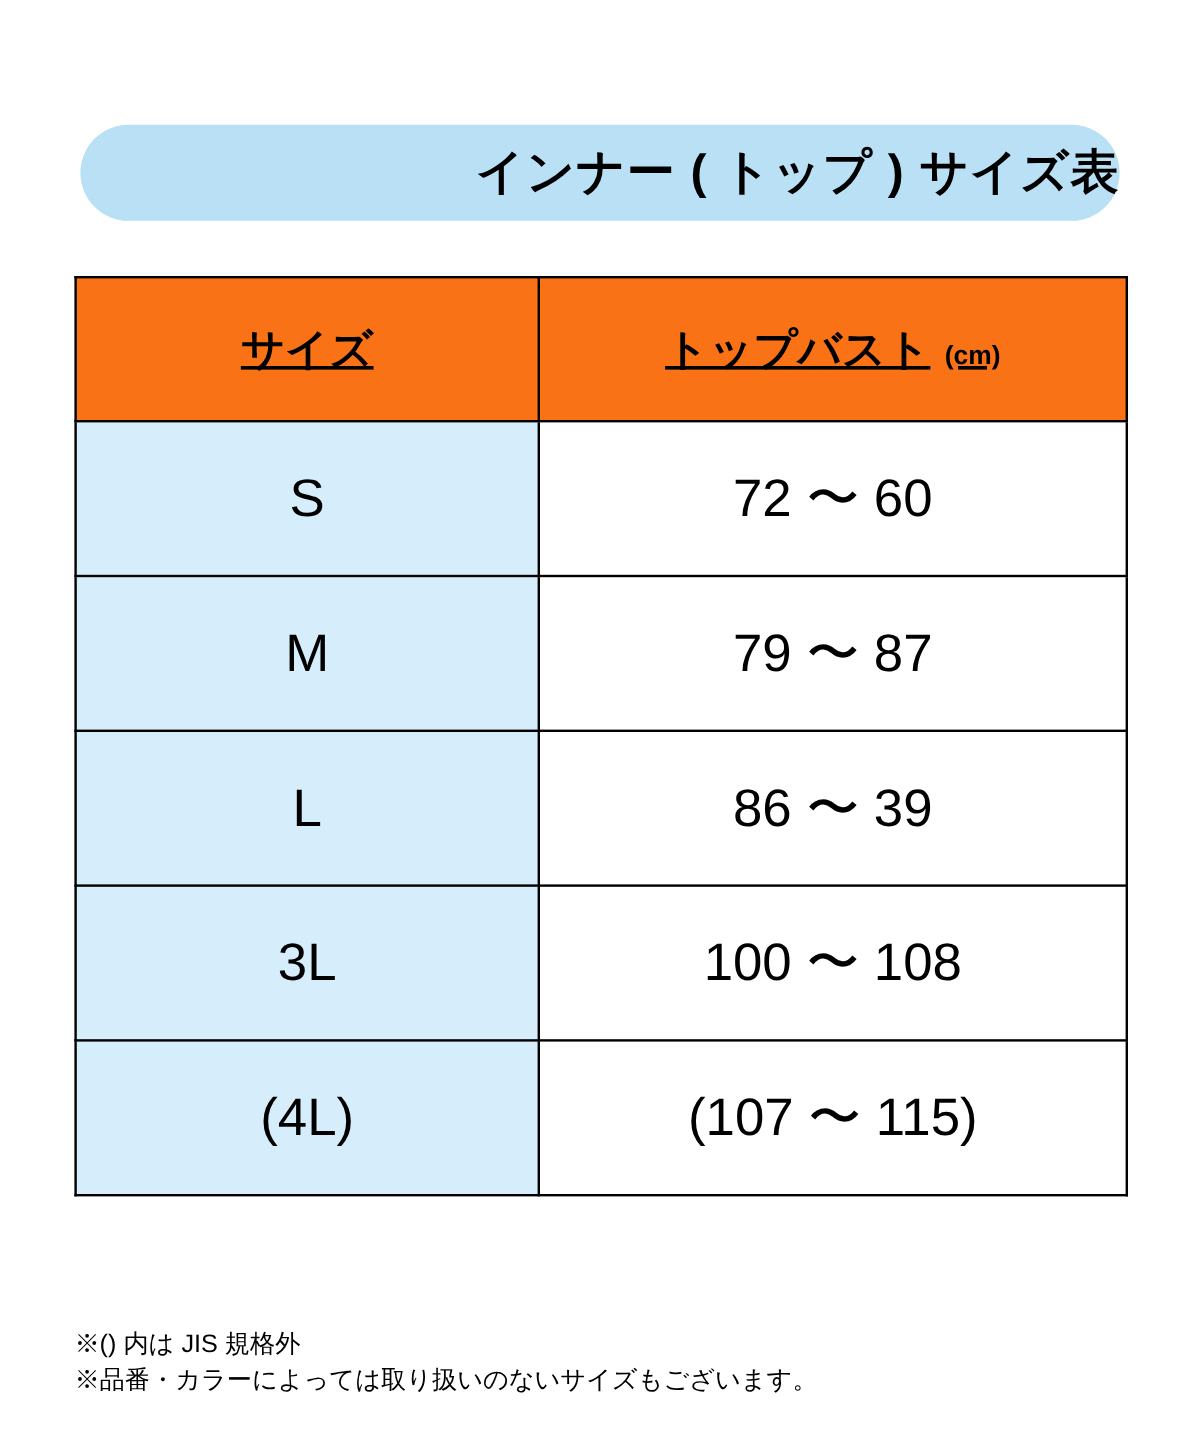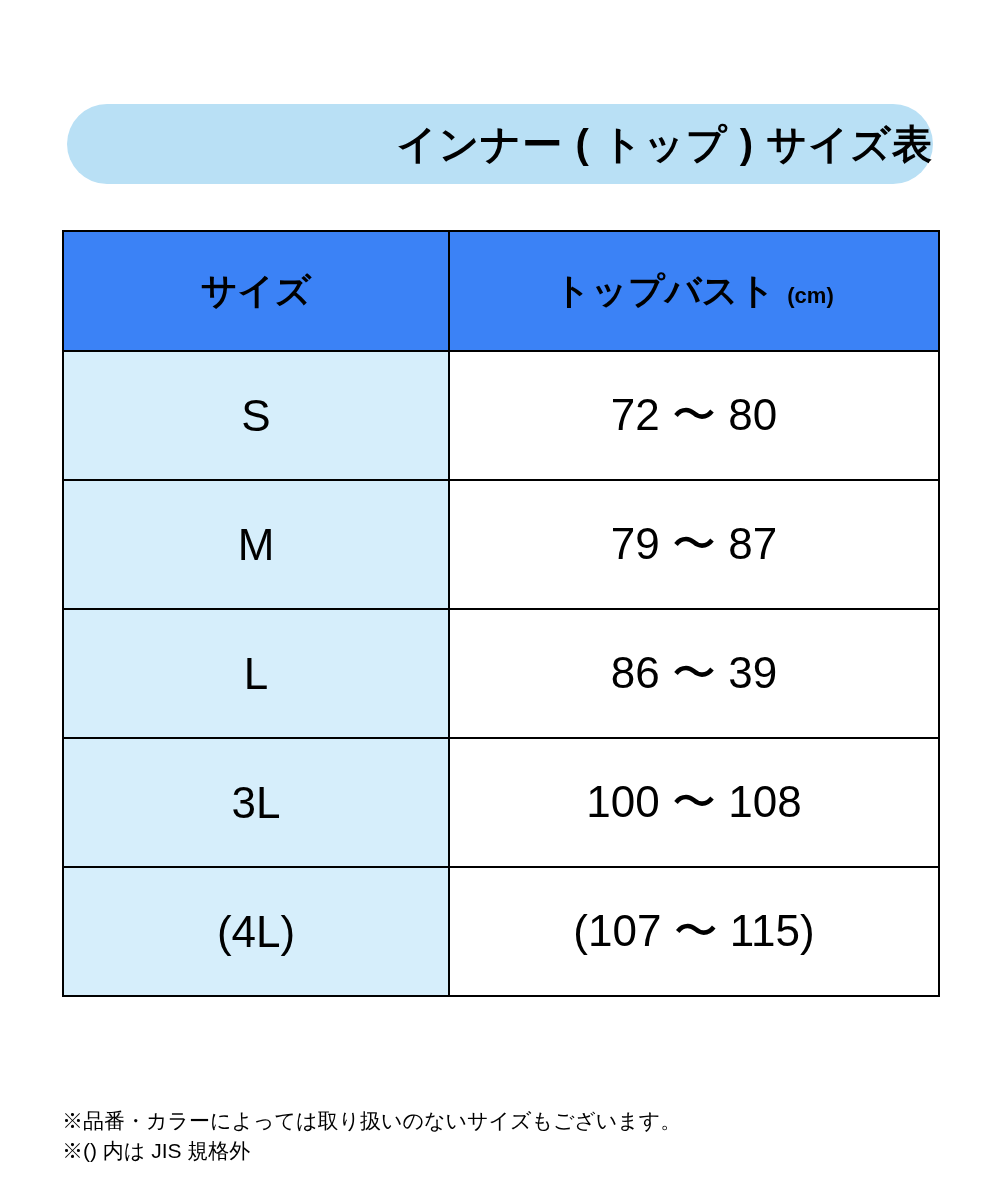--- a/index.html
+++ b/index.html
@@ -53,24 +53,25 @@
     table-layout: fixed;
   }
   .size-table th,
   .size-table td {
     border: 2px solid #000000;
     text-align: center;
     vertical-align: middle;
     padding: 0;
   }
   .size-table thead th {
-    background: #3b82f6;
+    background: #f97316;
     height: 118px;
     font-size: 36px;
     font-weight: bold;
+    text-decoration: underline;
   }
   .size-table thead th .unit {
     font-size: 22px;
     font-weight: bold;
     vertical-align: baseline;
     margin-left: 12px;
   }
   .size-table col.col-size { width: 386px; }
   .size-table col.col-bust { width: 490px; }
 
@@ -116,21 +117,21 @@
     </colgroup>
     <thead>
       <tr>
         <th>サイズ</th>
         <th><span>トップバスト</span><span class="unit">(cm)</span></th>
       </tr>
     </thead>
     <tbody>
       <tr>
         <td class="cell-size">S</td>
-        <td class="cell-bust">72 〜 80</td>
+        <td class="cell-bust">72 〜 60</td>
       </tr>
       <tr>
         <td class="cell-size">M</td>
         <td class="cell-bust">79 〜 87</td>
       </tr>
       <tr>
         <td class="cell-size">L</td>
         <td class="cell-bust">86 〜 39</td>
       </tr>
       <tr>
@@ -138,17 +139,17 @@
         <td class="cell-bust">100 〜 108</td>
       </tr>
       <tr>
         <td class="cell-size">(4L)</td>
         <td class="cell-bust">(107 〜 115)</td>
       </tr>
     </tbody>
   </table>
 
   <div class="notes">
+    <div class="note-line">※() 内は JIS 規格外</div>
     <div class="note-line">※品番・カラーによっては取り扱いのないサイズもございます。</div>
-    <div class="note-line">※() 内は JIS 規格外</div>
   </div>
 
 </div>
 
 </body></html>

